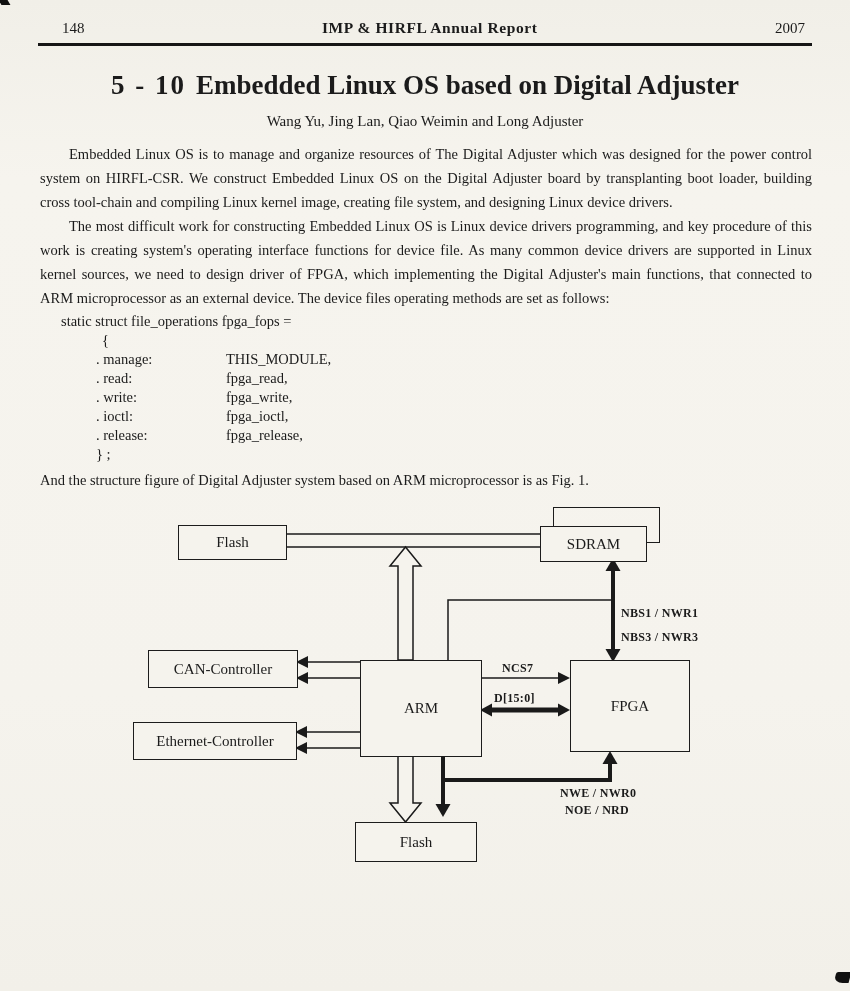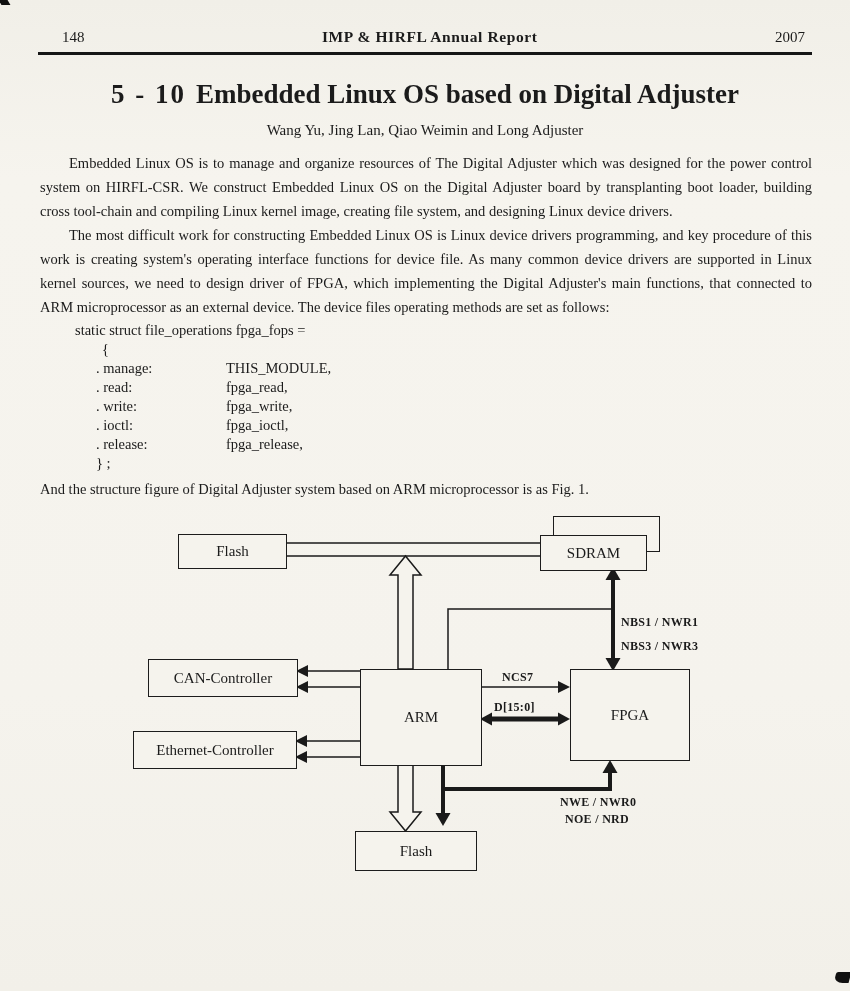--- a/index.html
+++ b/index.html
@@ -6,38 +6,38 @@
   body { width:850px; height:991px; overflow:hidden; }
   .page {
     position:relative; width:850px; height:991px;
     background: linear-gradient(180deg, #f1efe8 0%, #f6f4ee 18%, #f5f3ed 70%, #f2f0e9 100%);
     font-family:"Liberation Serif", serif;
     color:#1b1b1b;
   }
   
   .page-header{
     display:flex; justify-content:space-between; align-items:baseline;
-    padding:28px 45px 0 62px; font-size:15px;
+    padding:19px 45px 0 62px; font-size:15px;
   }
   .journal-title{ font-weight:bold; font-size:15.5px; letter-spacing:.6px; }
   .header-rule{ height:3px; background:#161616; margin:6px 38px 0 38px; }
   
   .article-title{ text-align:center; margin:24px 0 0 0; font-size:27px; font-weight:bold; }
   .sec-no{ letter-spacing:2px; margin-right:10px; }
   .authors{ text-align:center; margin-top:12px; font-size:15px; }
   
   .body-par{
     margin:12px 38px 0 40px; font-size:14.5px; line-height:24px;
     text-align:justify; text-indent:2em;
   }
   .body-par.second{ margin-top:0; }
   .body-par.no-indent{ text-indent:0; margin-top:4px; }
   
   .code{ margin:2px 38px 0 40px; font-size:14.5px; line-height:19px; }
-  .code-declaration{ margin-left:35px; }
+  .code-declaration{ margin-left:21px; }
   .brace-open{ margin-left:62px; }
   .code-entry{ display:flex; margin-left:56px; }
   .code-field{ width:130px; }
   .brace-close{ margin-left:56px; }
   
   .figure{ position:relative; height:372px; margin-top:8px; }
   .figure svg{ position:absolute; left:0; top:0; }
   .dbox{
     position:absolute; border:1.5px solid #1c1c1c; background:#f5f3ed;
     display:flex; align-items:center; justify-content:center;

